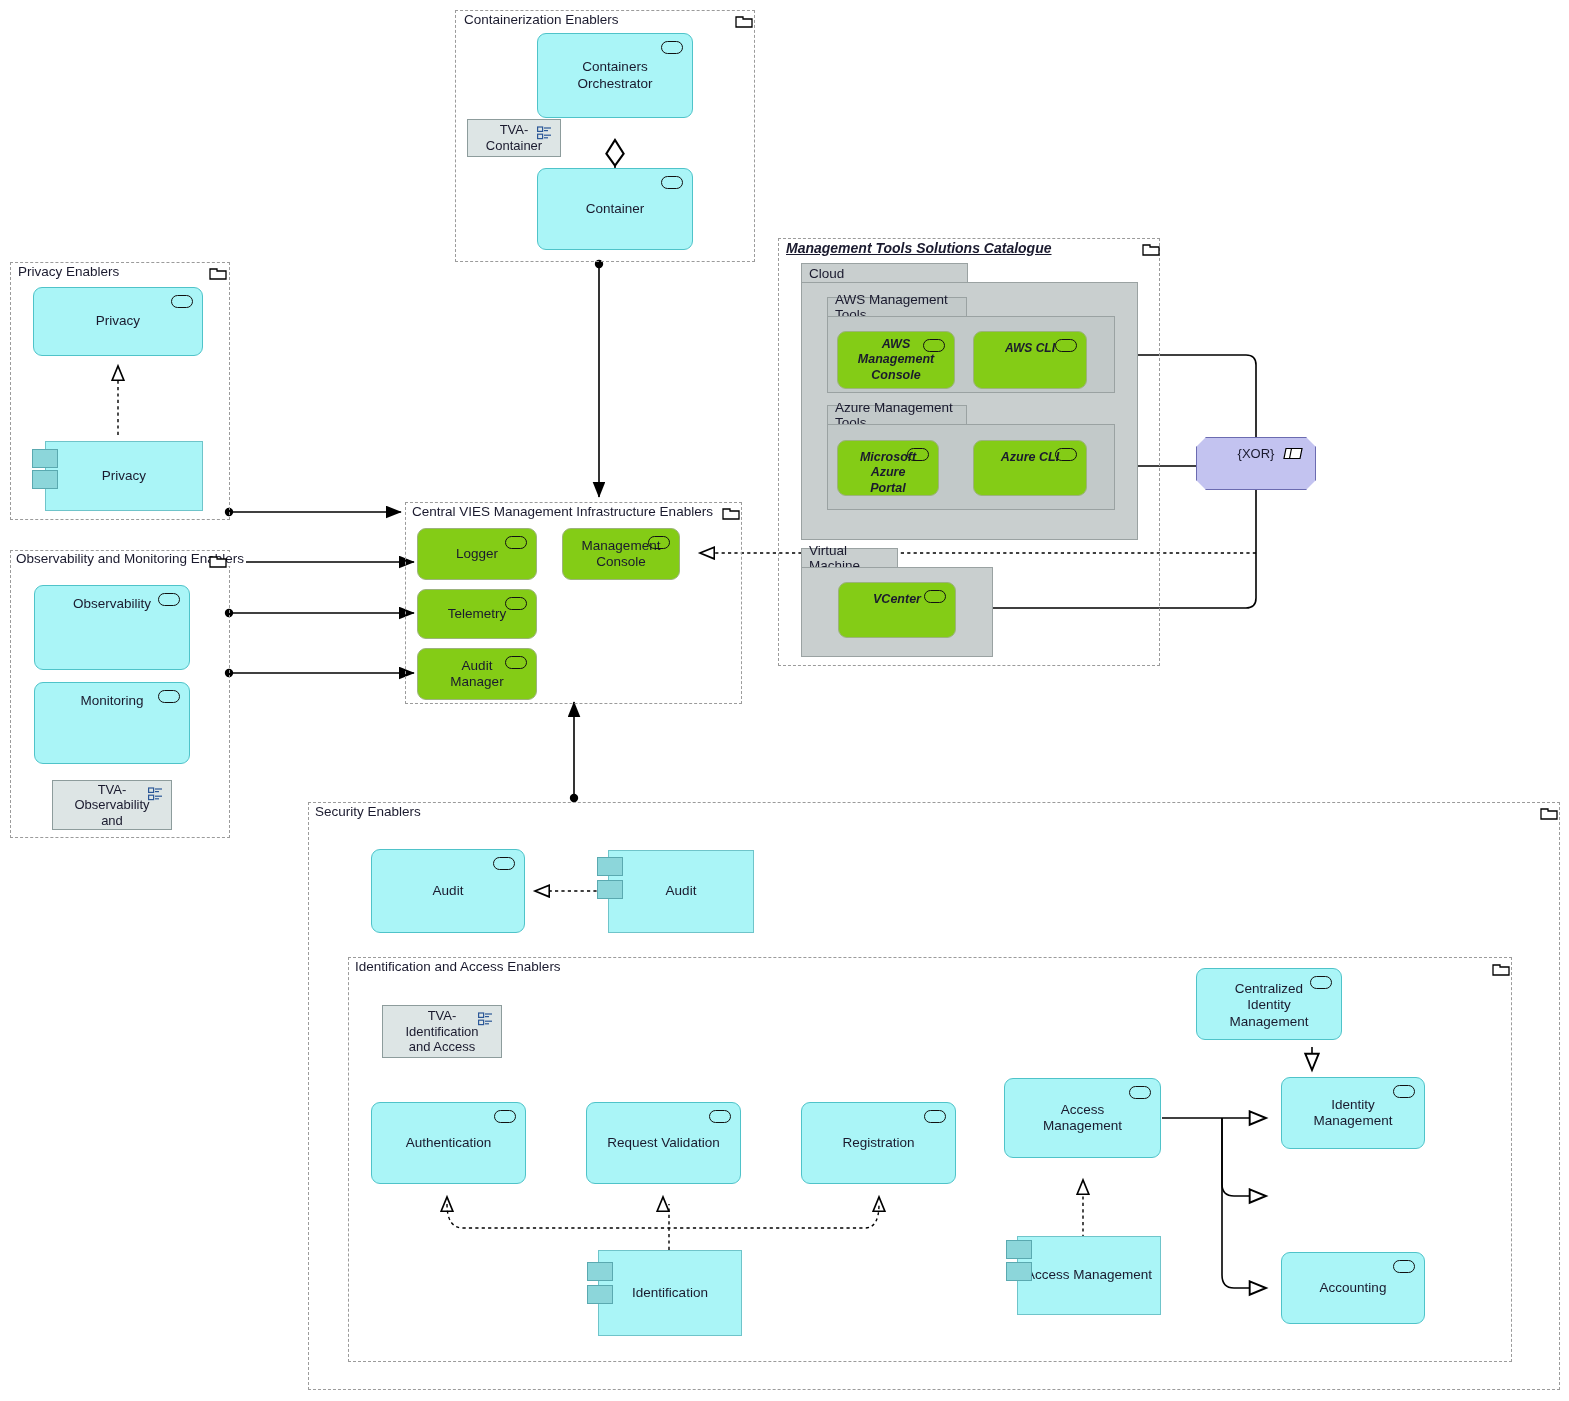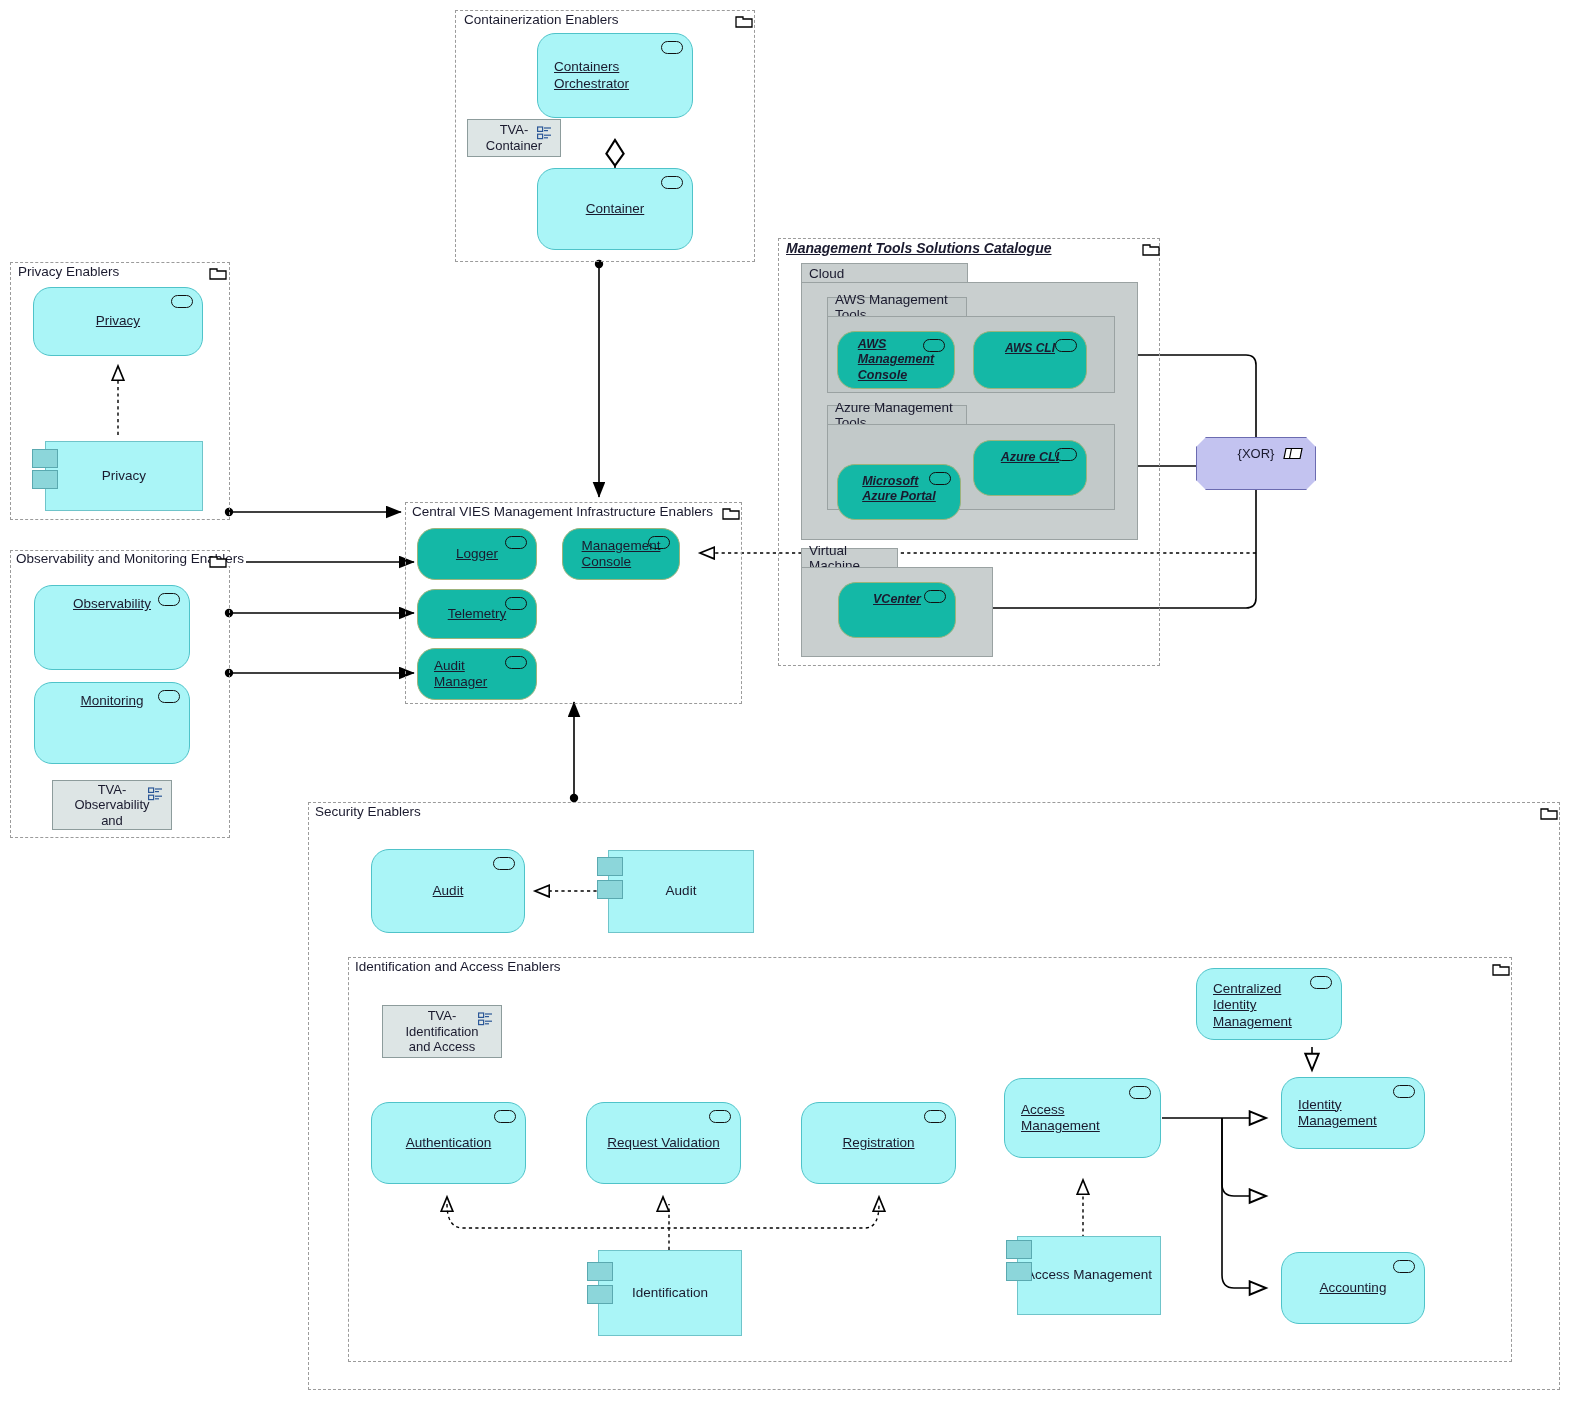--- a/index.html
+++ b/index.html
@@ -6,24 +6,24 @@
   body{font-family:"Liberation Sans","DejaVu Sans",sans-serif;color:#1a1a2e;}
   #canvas{position:relative;width:1569px;height:1401px;overflow:hidden;background:#fff;}
 
   
   .pkg{position:absolute;border:1.5px dashed #9b9b9b;box-sizing:border-box;background:transparent;}
   .pkg-title{position:absolute;font-size:13.5px;color:#1a1a2e;white-space:nowrap;line-height:1;background:#fff;padding:0 2px;}
   .pkg-title.ital{font-style:italic;font-weight:bold;font-size:14px;}
   .folder-ico{position:absolute;width:18px;height:14px;}
 
   
-  .comp{position:absolute;box-sizing:border-box;border:1px solid #4fc3c9;border-radius:18px;
-        background:#aaf5f7;display:flex;align-items:center;justify-content:center;text-align:left;
-        font-size:13.5px;line-height:1.22;padding:4px 16px;text-decoration:underline;}
-  .comp.green{background:#14b8a6;border-color:#9cb37c;}
+  .comp{position:absolute;box-sizing:border-box;border:1px solid #4fc3c9;border-radius:9px;
+        background:#aaf5f7;display:flex;align-items:center;justify-content:center;text-align:center;
+        font-size:13.5px;line-height:1.22;padding:4px 16px;}
+  .comp.green{background:#84cc16;border-color:#9cb37c;}
   .comp.green.ital{font-style:italic;font-weight:bold;}
   .comp.topal{align-items:flex-start;padding-top:10px;}
   .comp-ico{position:absolute;top:7px;right:9px;width:22px;height:13px;border:1.6px solid #111;
             border-radius:7px;background:transparent;box-sizing:border-box;}
 
   
   .cclass{position:absolute;box-sizing:border-box;border:1px solid #6fc4ca;background:#aaf5f7;
           display:flex;align-items:center;justify-content:center;text-align:center;font-size:13.5px;line-height:1.2;}
   .ctab{position:absolute;width:26px;height:19px;background:#8cd6da;border:1px solid #5aa9b0;box-sizing:border-box;}
 
@@ -242,21 +242,21 @@
   <div class="comp green ital topal" style="left:973px;top:331px;width:114px;height:58px;font-size:12px;padding-top:9px;">
     <span class="comp-ico"></span>
     <span>AWS CLI</span>
   </div>
 
   <div class="frame-tab" style="left:827px;top:405px;width:140px;height:20px;background:#c2c9c9;">
     <span>Azure Management Tools</span>
   </div>
   <div class="frame inner" style="left:827px;top:424px;width:288px;height:86px;"></div>
 
-  <div class="comp green ital topal" style="left:837px;top:440px;width:124px;height:56px;white-space:pre-line;font-size:12.5px;padding-top:9px;margin-top:24px;">
+  <div class="comp green ital topal" style="left:837px;top:440px;width:102px;height:56px;white-space:pre-line;font-size:12.5px;padding-top:9px;">
     <span class="comp-ico"></span>
     <span>Microsoft
 Azure Portal</span>
   </div>
   <div class="comp green ital topal" style="left:973px;top:440px;width:114px;height:56px;font-size:12.5px;padding-top:9px;">
     <span class="comp-ico"></span>
     <span>Azure CLI</span>
   </div>
 
   <div class="frame-tab" style="left:801px;top:548px;width:97px;height:20px;">

